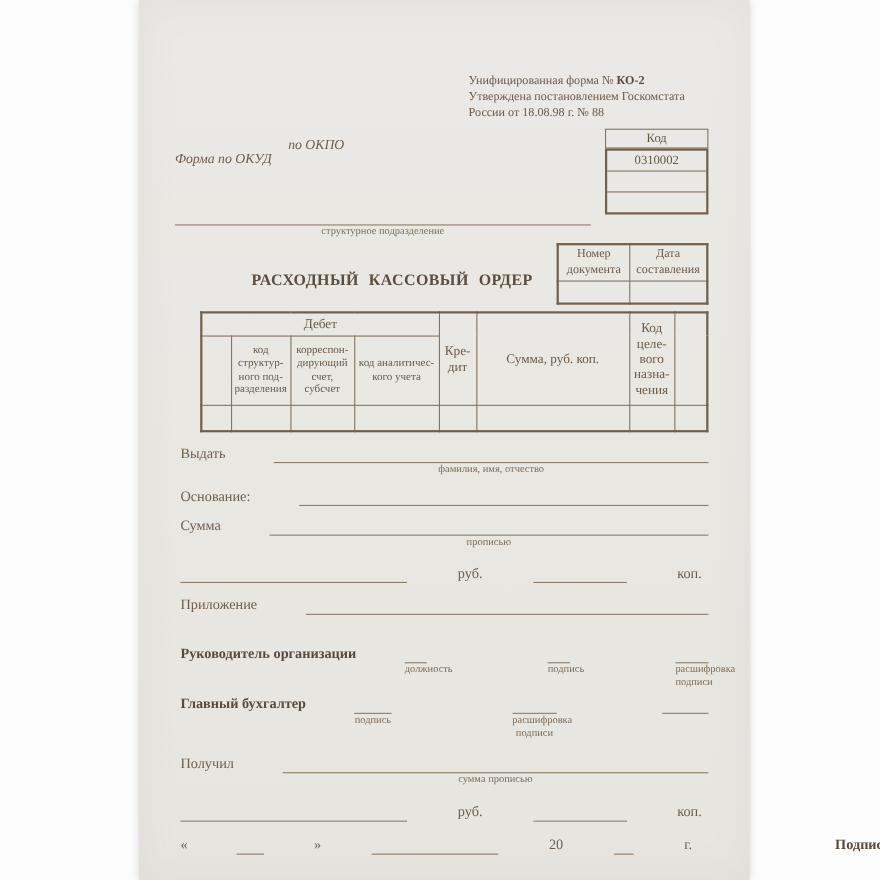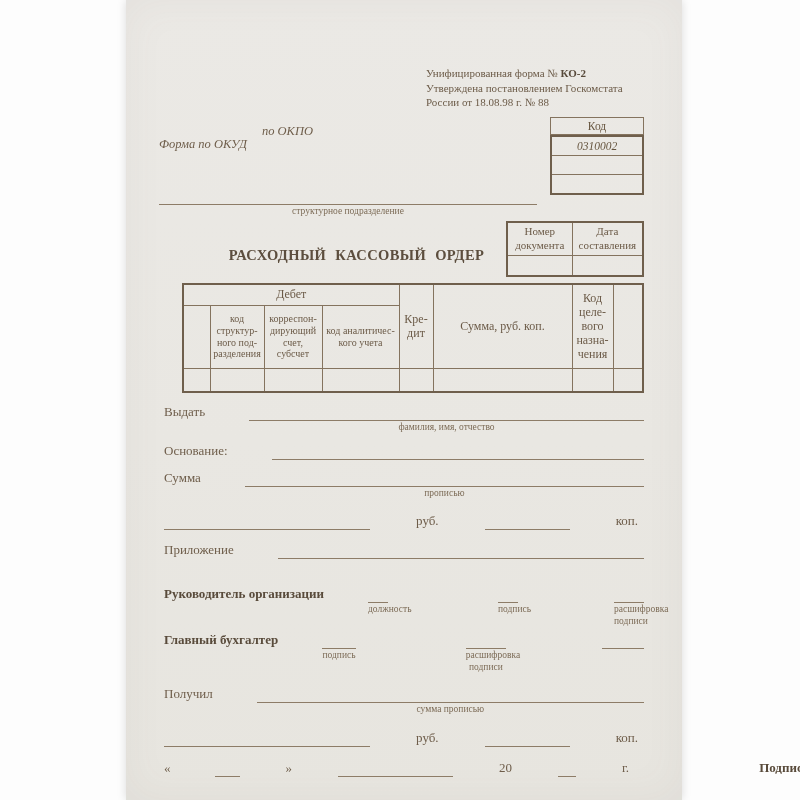--- a/index.html
+++ b/index.html
@@ -26,21 +26,21 @@
   .okpo-row{display:flex;align-items:flex-start;margin-top:4px;}
   .linewrap{display:flex;flex-direction:column;min-width:0;}
   .lw-grow{flex:1;}
   .ul{height:17px;border-bottom:1px solid #8d7c67;}
   .cap{font-size:9.5px;line-height:12px;text-align:center;color:#7c6b56;}
   .okpo-label{padding:3px 6px 0 7px;font-size:12.5px;line-height:14px;white-space:nowrap;}
   .code-box{width:94px;flex:none;font-size:11.5px;text-align:center;color:#66553f;}
   .code-head{border:1px solid #84735e;height:16px;line-height:16px;}
   .code-rows{border:2px solid #6f5f4c;}
   .code-row{height:18px;line-height:18px;border-top:1px solid #84735e;}
-  .code-row:first-child{border-top:0;font-style:italic;}
+  .code-row:first-child{border-top:0;}
   
   .subdiv{width:378px;margin-top:-8px;}
   
   .title-row{display:flex;margin-top:4px;align-items:flex-start;}
   .form-title{flex:1;text-align:center;padding:26px 0 0 48px;font-weight:bold;font-size:14.5px;
     letter-spacing:.4px;word-spacing:5px;color:#5c4e3e;white-space:nowrap;}
   table{border-collapse:collapse;}
   .doc-table{width:138px;flex:none;border:2px solid #6f5f4c;}
   .doc-table td{border:1px solid #84735e;font-size:11px;line-height:1.2;text-align:center;
     vertical-align:middle;color:#6b5a47;padding:1px 2px;}

